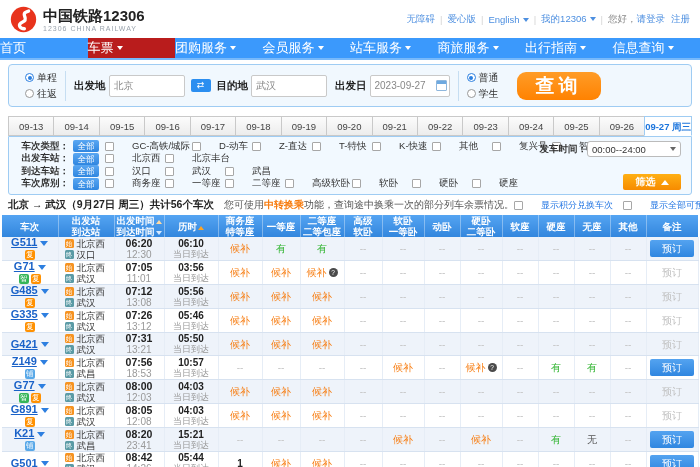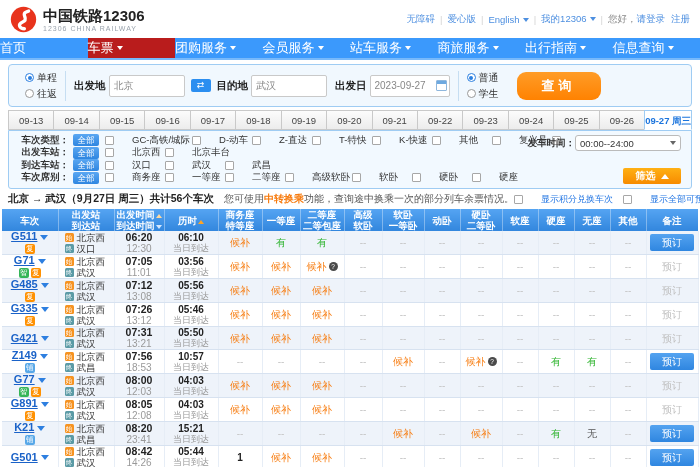--- a/index.html
+++ b/index.html
@@ -33,36 +33,36 @@
   .radio.on::after { content:""; position:absolute; left:1.5px; top:1.5px; width:4px; height:4px; border-radius:50%; background:#2b7fe0; }
   .field { display:flex; align-items:center; margin-left:8px; }
   .field label { font-size:10.5px; font-weight:bold; color:#222; margin-right:3px; white-space:nowrap; }
   .field input { height:22px; border:1px solid #c9c9c9; border-radius:2px; font-size:10px; padding:0 4px; color:#888; outline:none; }
   .inp-city { width:76px; }
   .inp-date { width:80px; color:#333; }
   .inp-date.dim { color:#aaa; }
   .date-box { position:relative; }
   .cal-ic { position:absolute; right:3px; top:5px; width:11px; height:11px; border:1px solid #8fb7dd; border-radius:1px; background:linear-gradient(#6ea9e0 30%,#fff 30%); }
   .swap-btn { width:20px; height:13px; background:#2b8ef0; border-radius:2px; color:#fff; font-size:9px; line-height:13px; text-align:center; margin:0 6px; cursor:pointer; }
-  .query-btn { margin-left:10px; width:84px; height:28px; background:linear-gradient(#ff9c27,#ff8201); border:none; border-radius:9px; color:#fff; font-size:13px; font-weight:bold; letter-spacing:4px; cursor:pointer; }
+  .query-btn { margin-left:10px; width:84px; height:28px; background:linear-gradient(#ff9c27,#ff8201); border:none; border-radius:9px; color:#fff; font-size:19px; font-weight:bold; letter-spacing:4px; cursor:pointer; }
   
-  .date-strip { display:flex; margin:3px 8px 0; }
+  .date-strip { display:flex; margin:9px 8px 0; }
   .date-tab { flex:1; height:20px; line-height:19px; text-align:center; font-size:9.5px; color:#444; background:linear-gradient(#fcfcfc,#ececec); border:1px solid #c9c9c9; margin-left:-1px; cursor:pointer; white-space:nowrap; }
   .date-tab:first-child { margin-left:0; }
   .date-tab.active { background:#fff; color:#1c75dd; font-weight:bold; border-color:#9fccf3; border-bottom-color:#fff; }
   
   .filter-panel { margin:0 8px; border:1px solid #9fccf3; background:#f2f9ff; border-radius:0 0 3px 3px; padding:3px 6px 4px; position:relative; }
   .f-row { display:flex; align-items:center; height:12.5px; }
   .f-label { width:54px; text-align:right; font-size:9.5px; font-weight:bold; color:#333; white-space:nowrap; }
   .all-btn { width:26px; height:12px; line-height:12px; text-align:center; background:linear-gradient(#5aa7f2,#2f86e0); color:#fff; font-size:8.5px; border-radius:2px; margin:0 6px 0 4px; cursor:pointer; }
   .chk-item { display:flex; align-items:center; gap:18px; font-size:9.5px; color:#333; min-width:58px; margin-right:2px; cursor:pointer; white-space:nowrap; }
   .chk { width:9px; height:9px; border:1px solid #a7a7a7; background:#fff; border-radius:1px; flex:none; }
   .time-sel-wrap { position:absolute; right:10px; top:4px; display:flex; align-items:center; }
   .time-sel-wrap .f-label { width:auto; }
-  .time-sel { width:106px; height:16px; border:1px solid #bbb; border-radius:3px; background:#fff; font-size:9.5px; color:#333; display:flex; align-items:center; justify-content:space-between; padding:0 4px; cursor:pointer; }
+  .time-sel { width:94px; height:16px; border:1px solid #bbb; border-radius:3px; background:#fff; font-size:9.5px; color:#333; display:flex; align-items:center; justify-content:space-between; padding:0 4px; cursor:pointer; }
   .time-sel .caret { border-top-color:#666; }
   .filter-btn { position:absolute; right:10px; bottom:4px; width:58px; height:16px; background:linear-gradient(#ffb014,#f78b00); border:none; border-radius:2px; color:#fff; font-size:10px; font-weight:bold; cursor:pointer; display:flex; align-items:center; justify-content:center; gap:5px; }
   .up-tri { width:0; height:0; border-left:4px solid transparent; border-right:4px solid transparent; border-bottom:5px solid #fff; }
   
   .results-bar { height:16px; margin:2px 8px 0; display:flex; align-items:center; font-size:10px; }
   .route { font-weight:bold; color:#222; font-size:10.5px; white-space:nowrap; }
   .tip { margin-left:10px; color:#555; white-space:nowrap; }
   .tip .accent { color:#f77b0e; font-weight:bold; }
   .results-right { margin-left:auto; display:flex; align-items:center; gap:8px; color:#2577e3; font-size:9px; white-space:nowrap; }
   .results-right .chk-item { min-width:0; color:#2577e3; font-size:9px; }

